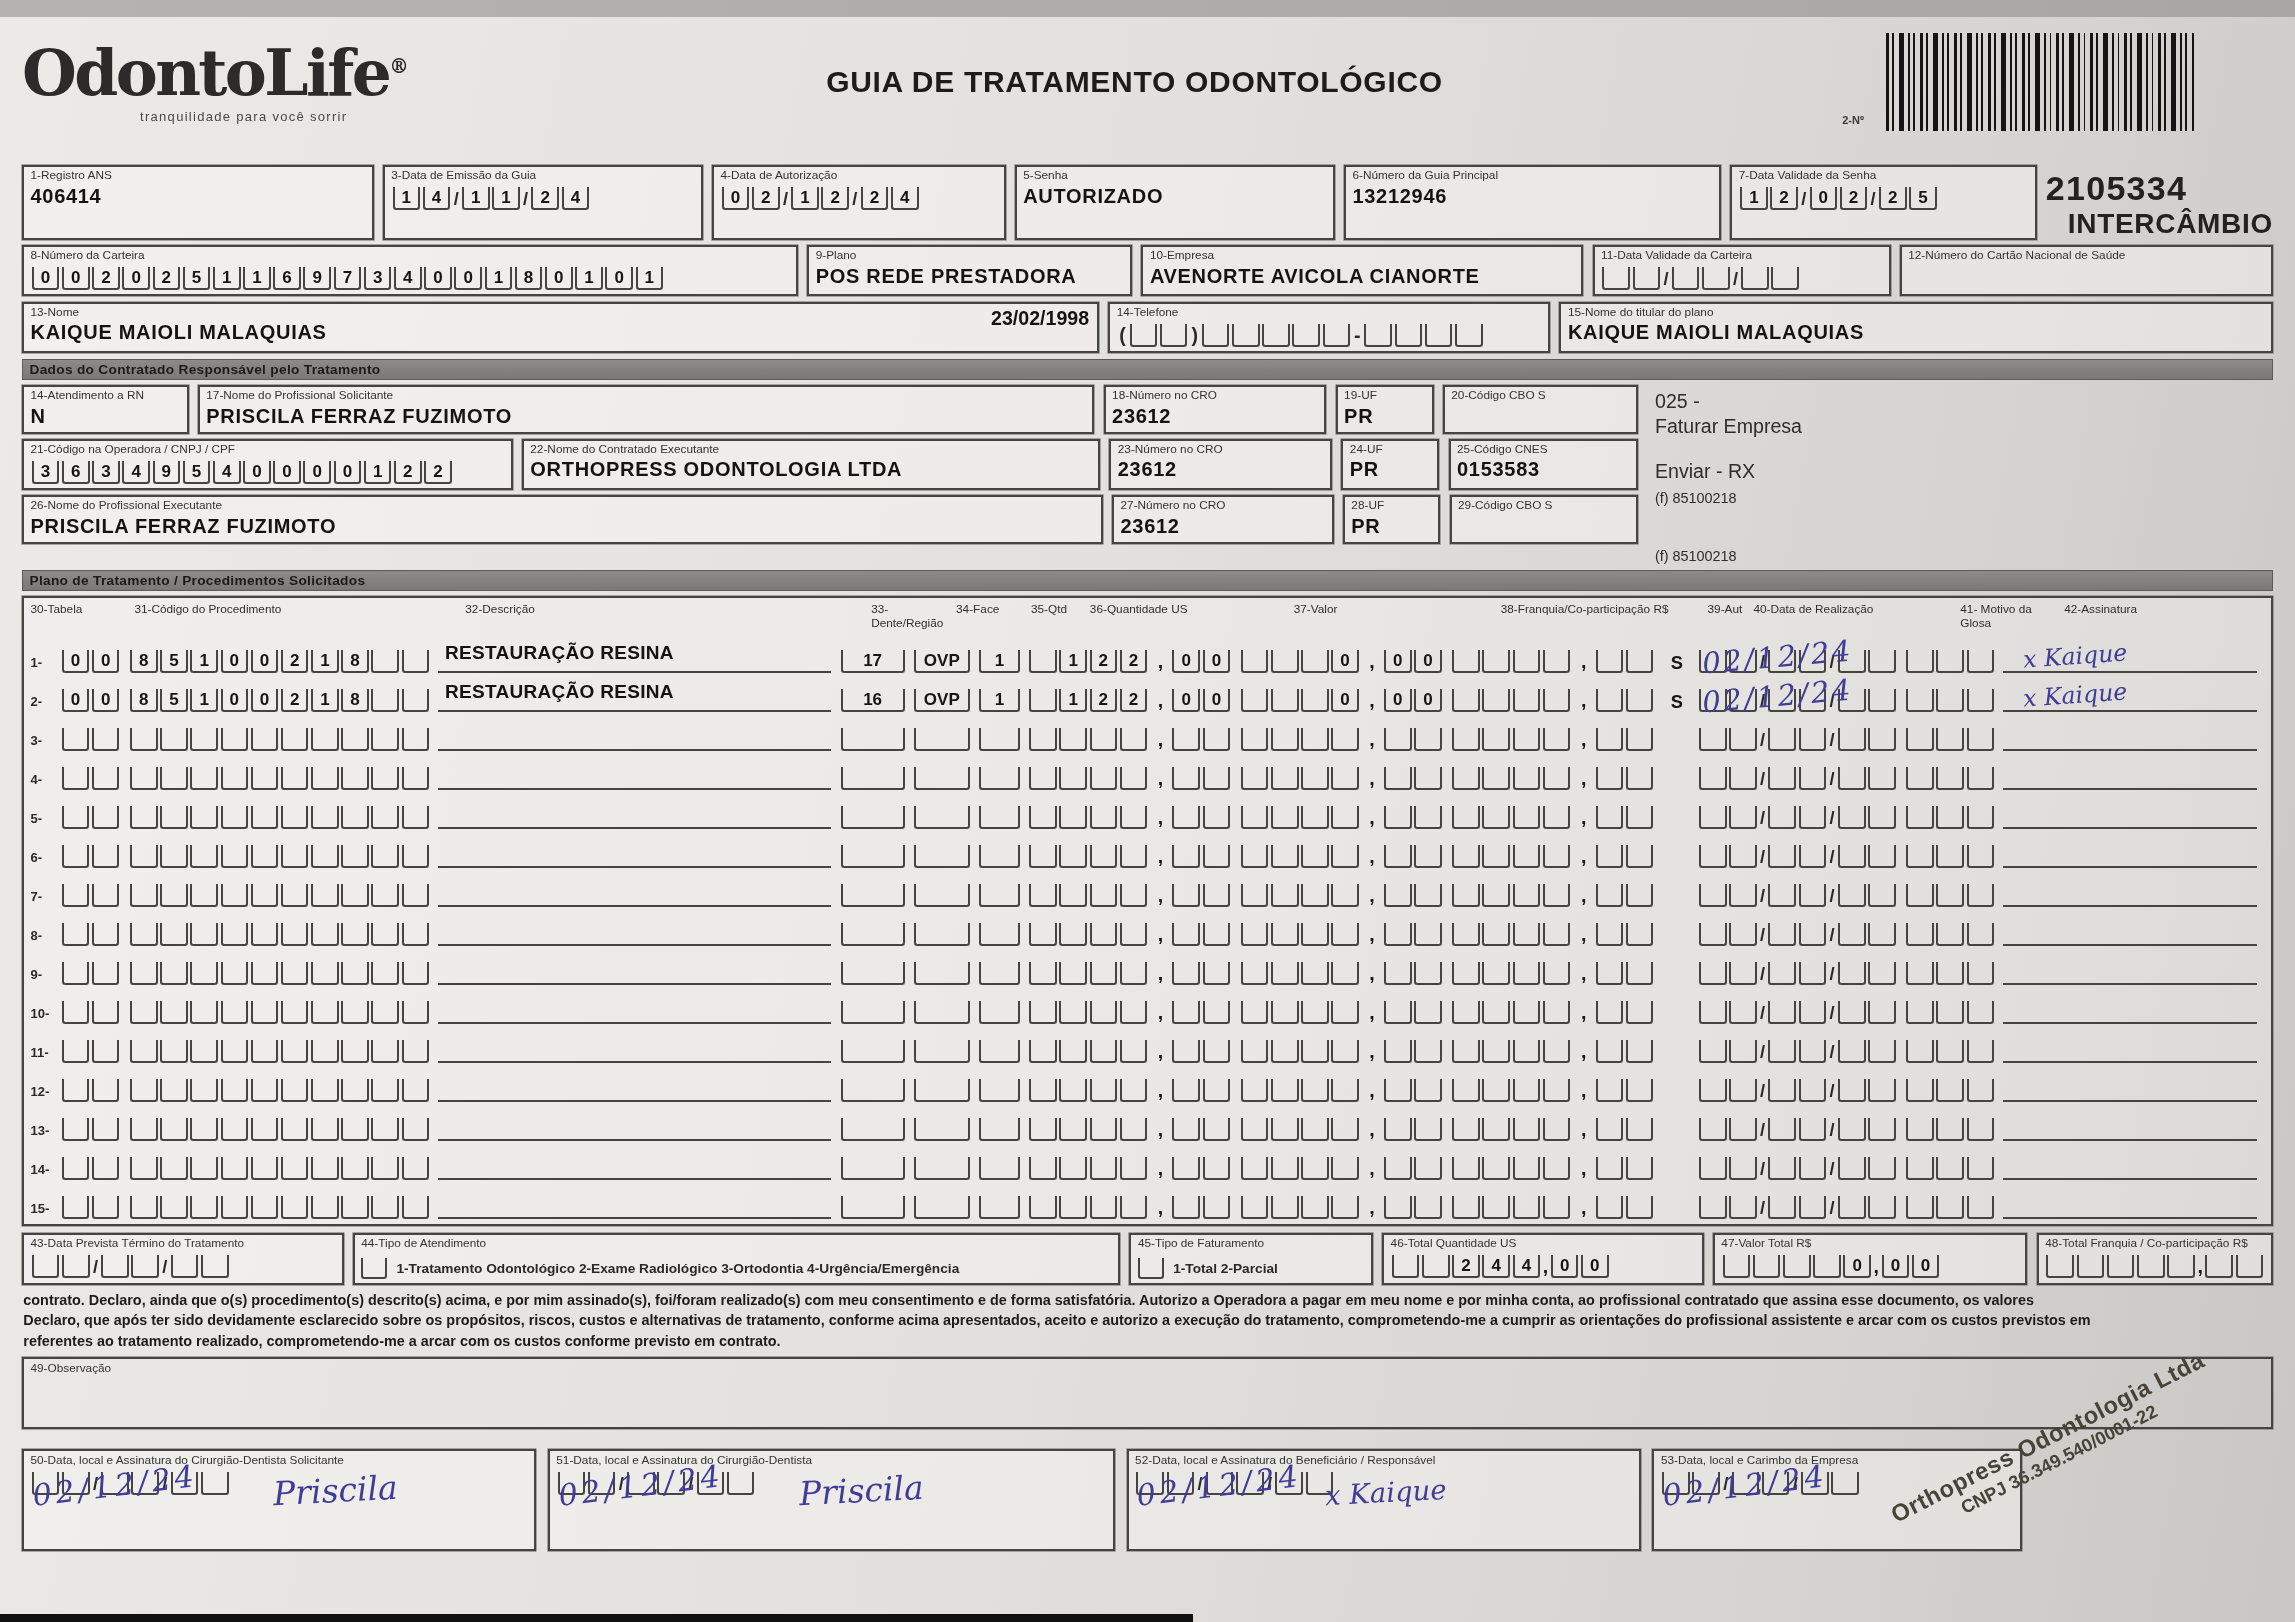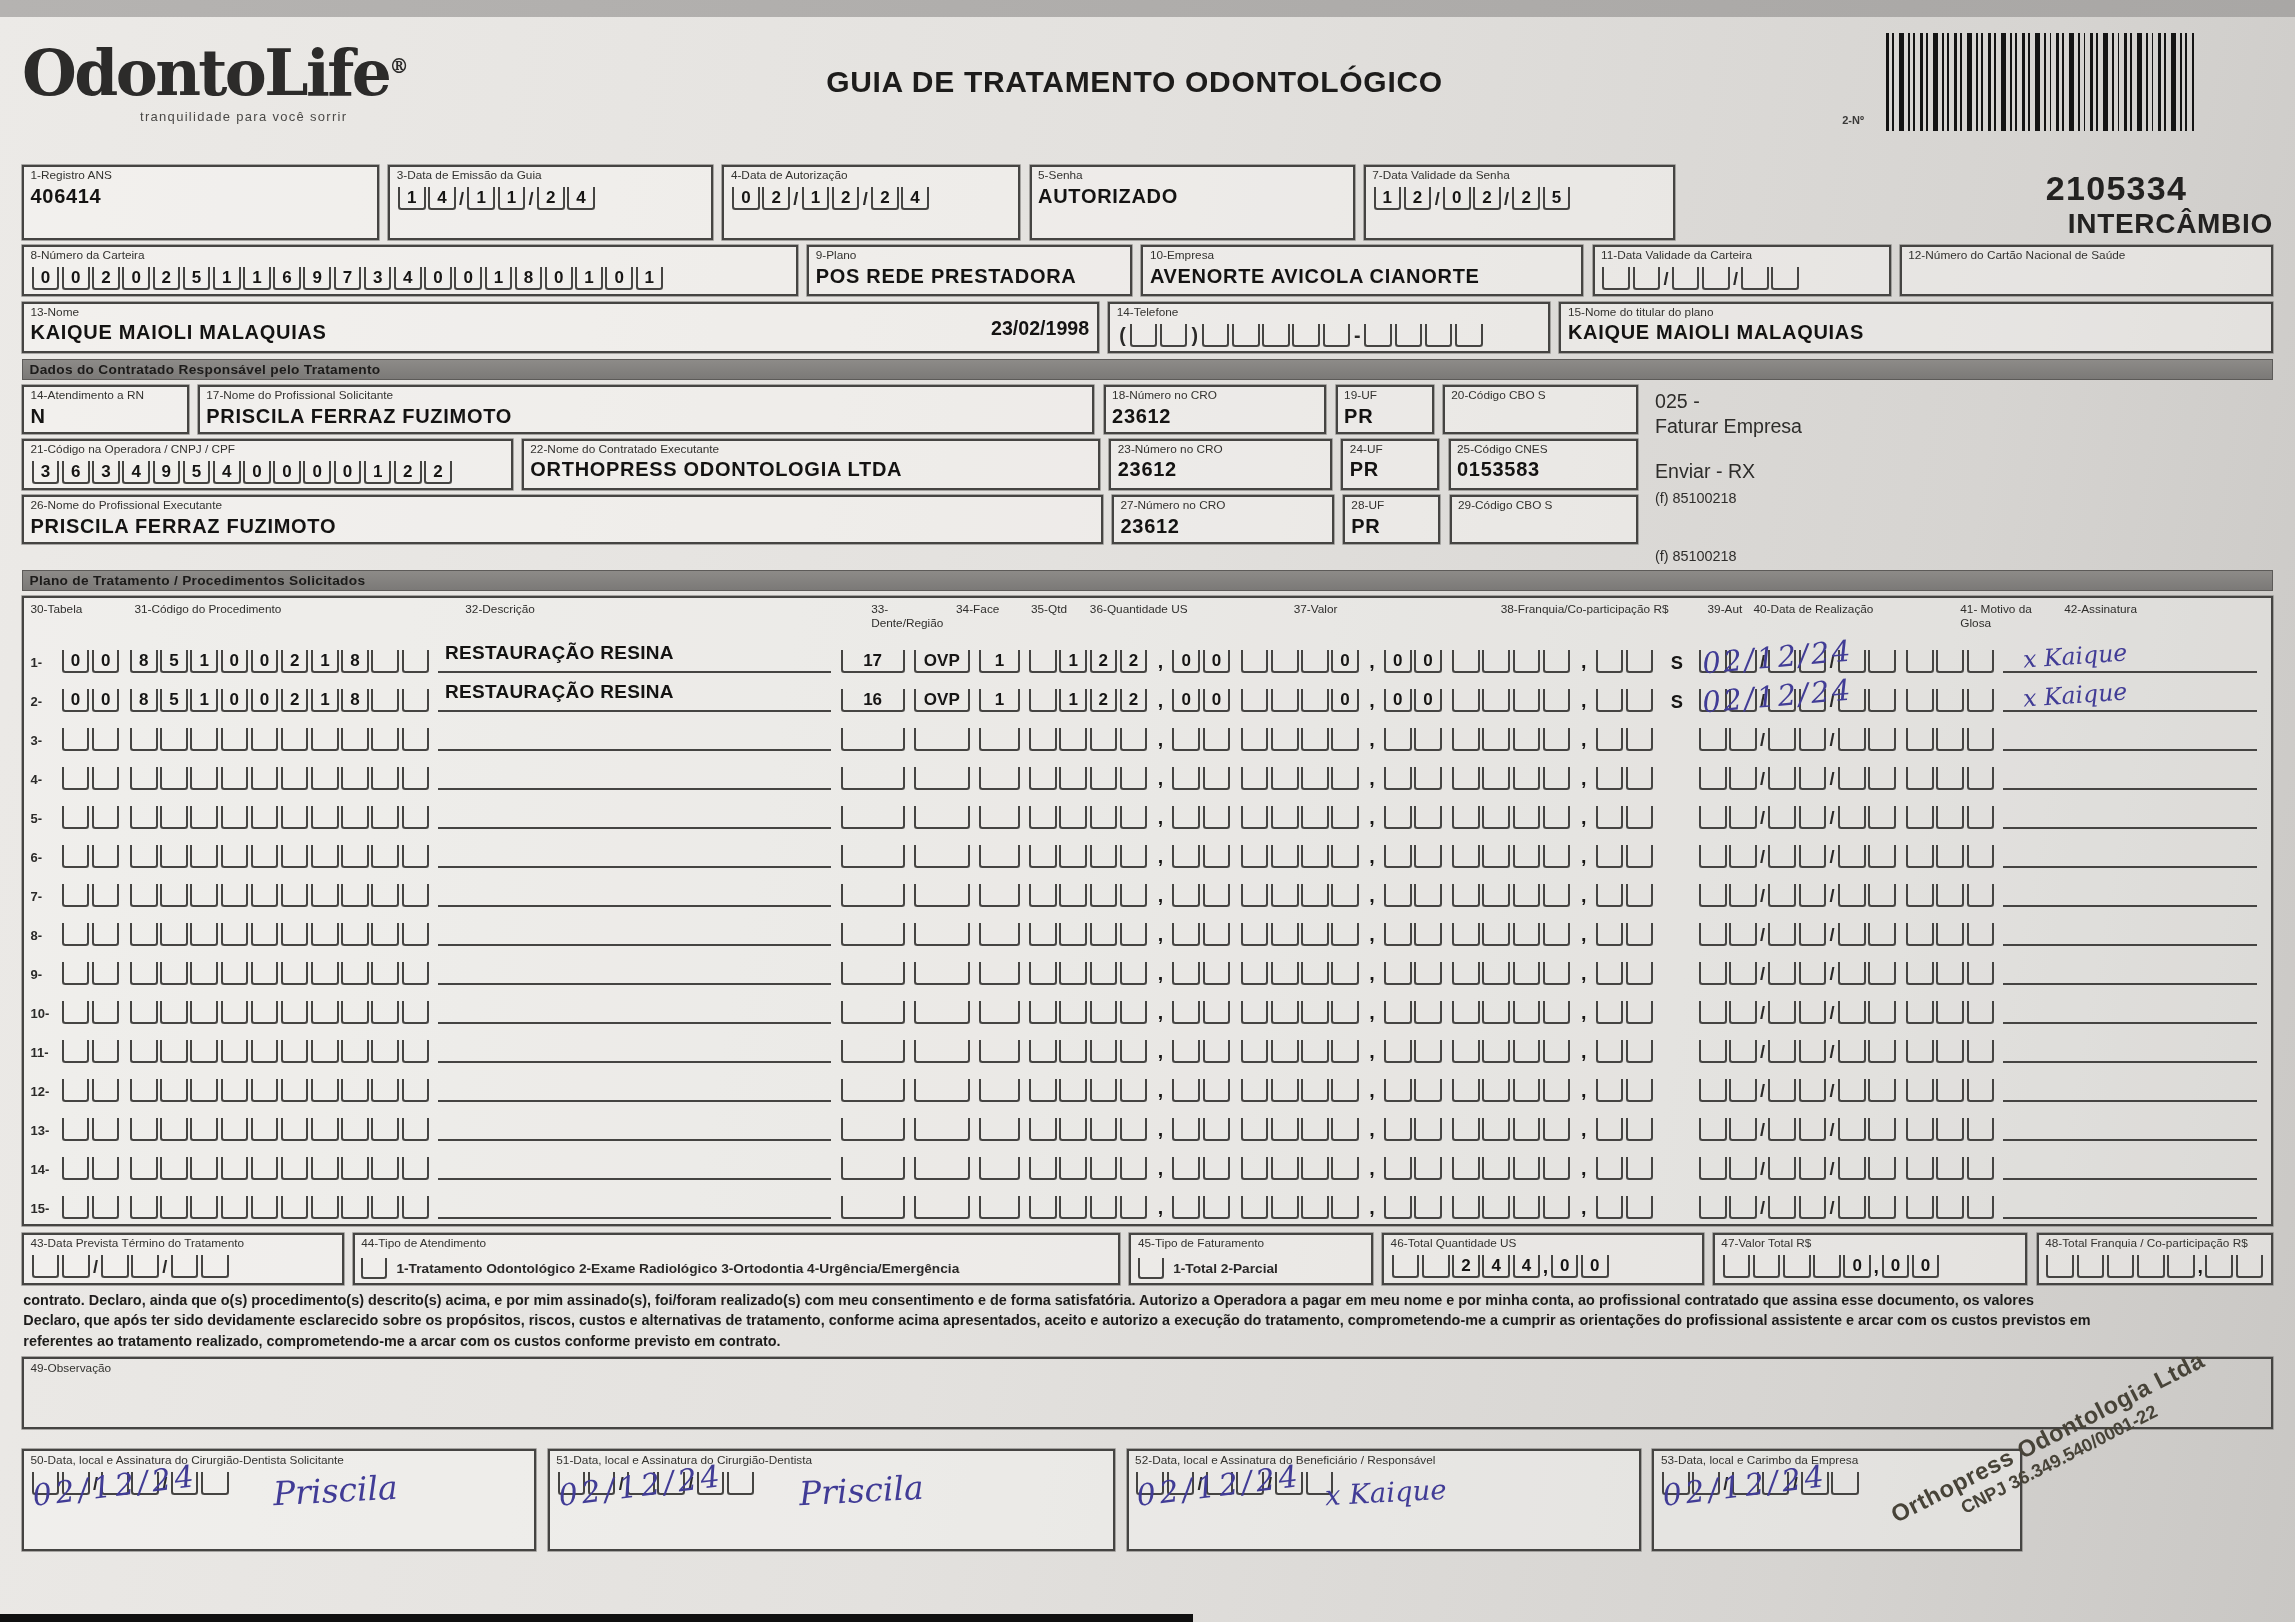--- a/index.html
+++ b/index.html
@@ -20,21 +20,21 @@
   .bcblk{width:523px;display:flex;justify-content:flex-end;align-items:flex-end;gap:22px;padding-top:6.5px;}
   .bclabel{font-size:11px;font-weight:bold;color:#3a3938;margin-bottom:5.2px;}
   .barcode{width:308px;height:98px;margin-right:79px;
     background:repeating-linear-gradient(90deg,#141414 0 3.3px,transparent 3.3px 5.9px,#141414 5.9px 7.9px,transparent 7.9px 13px,#141414 13px 18.3px,transparent 18.3px 21.6px,#141414 21.6px 23.6px,transparent 23.6px 27.5px,#141414 27.5px 29.4px,transparent 29.4px 34px);}
 
   
   .band{display:flex;gap:9.2px;margin-bottom:5.2px;}
   .fbox{border:2px solid #454442;background:rgba(250,249,247,.45);padding:2px 6.5px 3.9px 6.5px;position:relative;box-shadow:0 0 0 0.7px #8a8886;}
   .flabel{font-size:11.8px;color:#33322f;display:block;line-height:1.1;}
   .fvalue{font-size:20px;font-weight:bold;color:#141312;display:block;margin-top:2.6px;letter-spacing:0.7px;}
-  .right-date{position:absolute;right:7.9px;bottom:11px;font-size:19.6px;font-weight:bold;color:#141312;}
+  .right-date{position:absolute;right:7.9px;bottom:21px;font-size:19.6px;font-weight:bold;color:#141312;}
 
   
   .comb{display:flex;align-items:flex-end;margin-top:5.2px;}
   .cc{display:inline-block;width:23.6px;height:21px;border-left:2px solid #454442;border-right:2px solid #454442;border-bottom:2.6px solid #454442;border-radius:0 0 3.3px 3.3px;margin:0 1.3px;text-align:center;font-size:17px;font-weight:bold;color:#161514;line-height:22px;}
   .slash{font-size:18.3px;font-weight:bold;color:#2a2928;margin:0 2px;}
   .paren,.dash{font-size:19.6px;font-weight:bold;color:#2a2928;margin:0 2.6px;}
   .comma{font-size:19.6px;font-weight:bold;color:#161514;align-self:flex-end;margin:0 1.3px;}
 
   .secbar{background:linear-gradient(#8d8b88,#7b7977);border:1.3px solid #5c5a58;color:#1c1b1a;font-weight:bold;font-size:13.7px;padding:2px 6.5px;margin:6.5px 0 5.2px 0;letter-spacing:0.3px;}
 
@@ -148,20 +148,24 @@
             <span class="cc">1</span>
             <span class="cc">2</span>
             <span class="slash">/</span>
             <span class="cc">2</span>
             <span class="cc">4</span>
           </div>
       </div>
       <div class="fbox w-senha">
         <span class="flabel">5-Senha</span>
         <span class="fvalue">AUTORIZADO</span>
+      </div>
+      <div class="fbox w-guia">
+        <span class="flabel">6-Número da Guia Principal</span>
+        <span class="fvalue">13212946</span>
       </div>
       <div class="fbox w-vsenha">
         <span class="flabel">7-Data Validade da Senha</span>
         <div class="comb">
             <span class="cc">1</span>
             <span class="cc">2</span>
             <span class="slash">/</span>
             <span class="cc">0</span>
             <span class="cc">2</span>
             <span class="slash">/</span>

